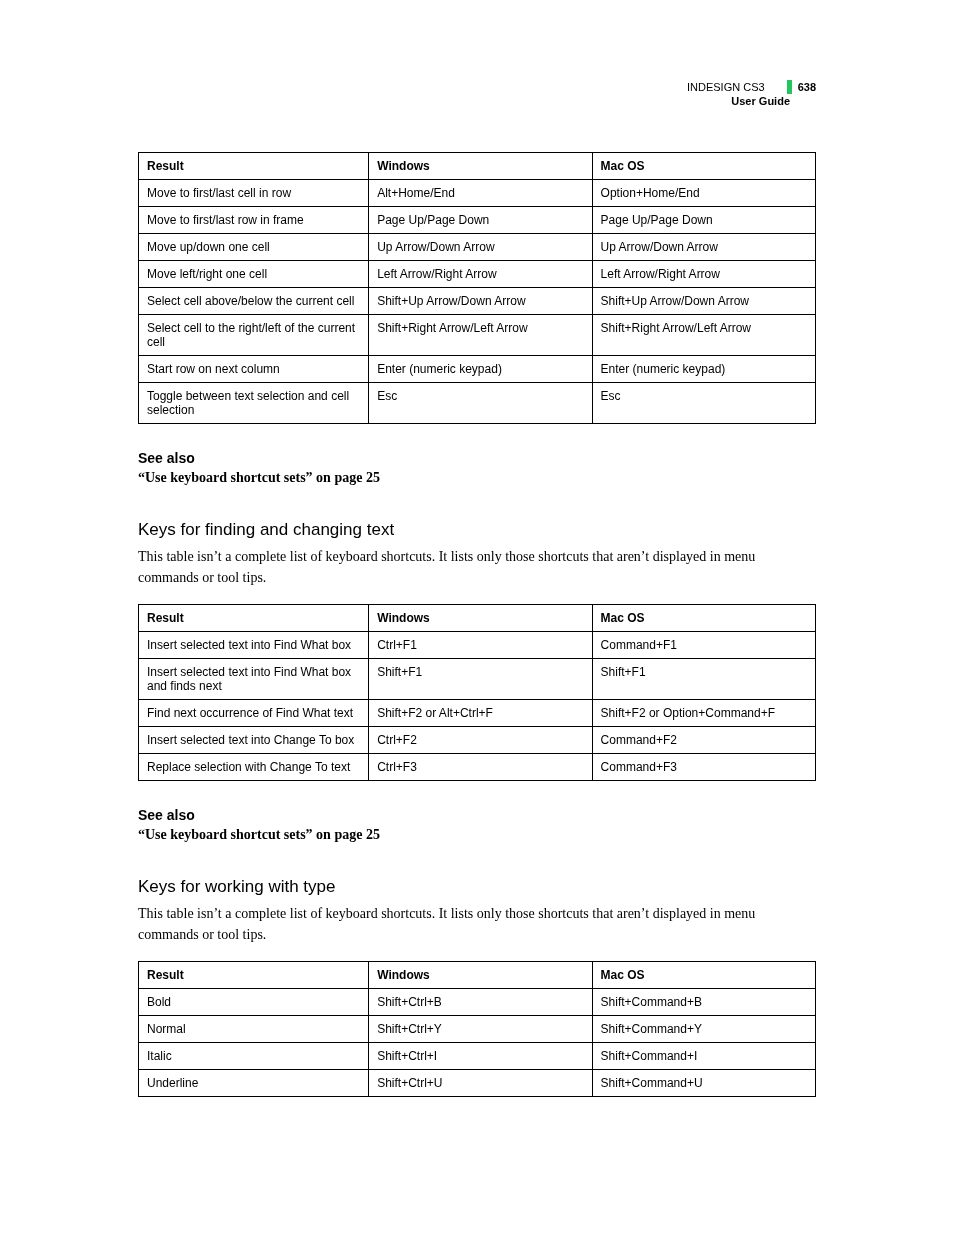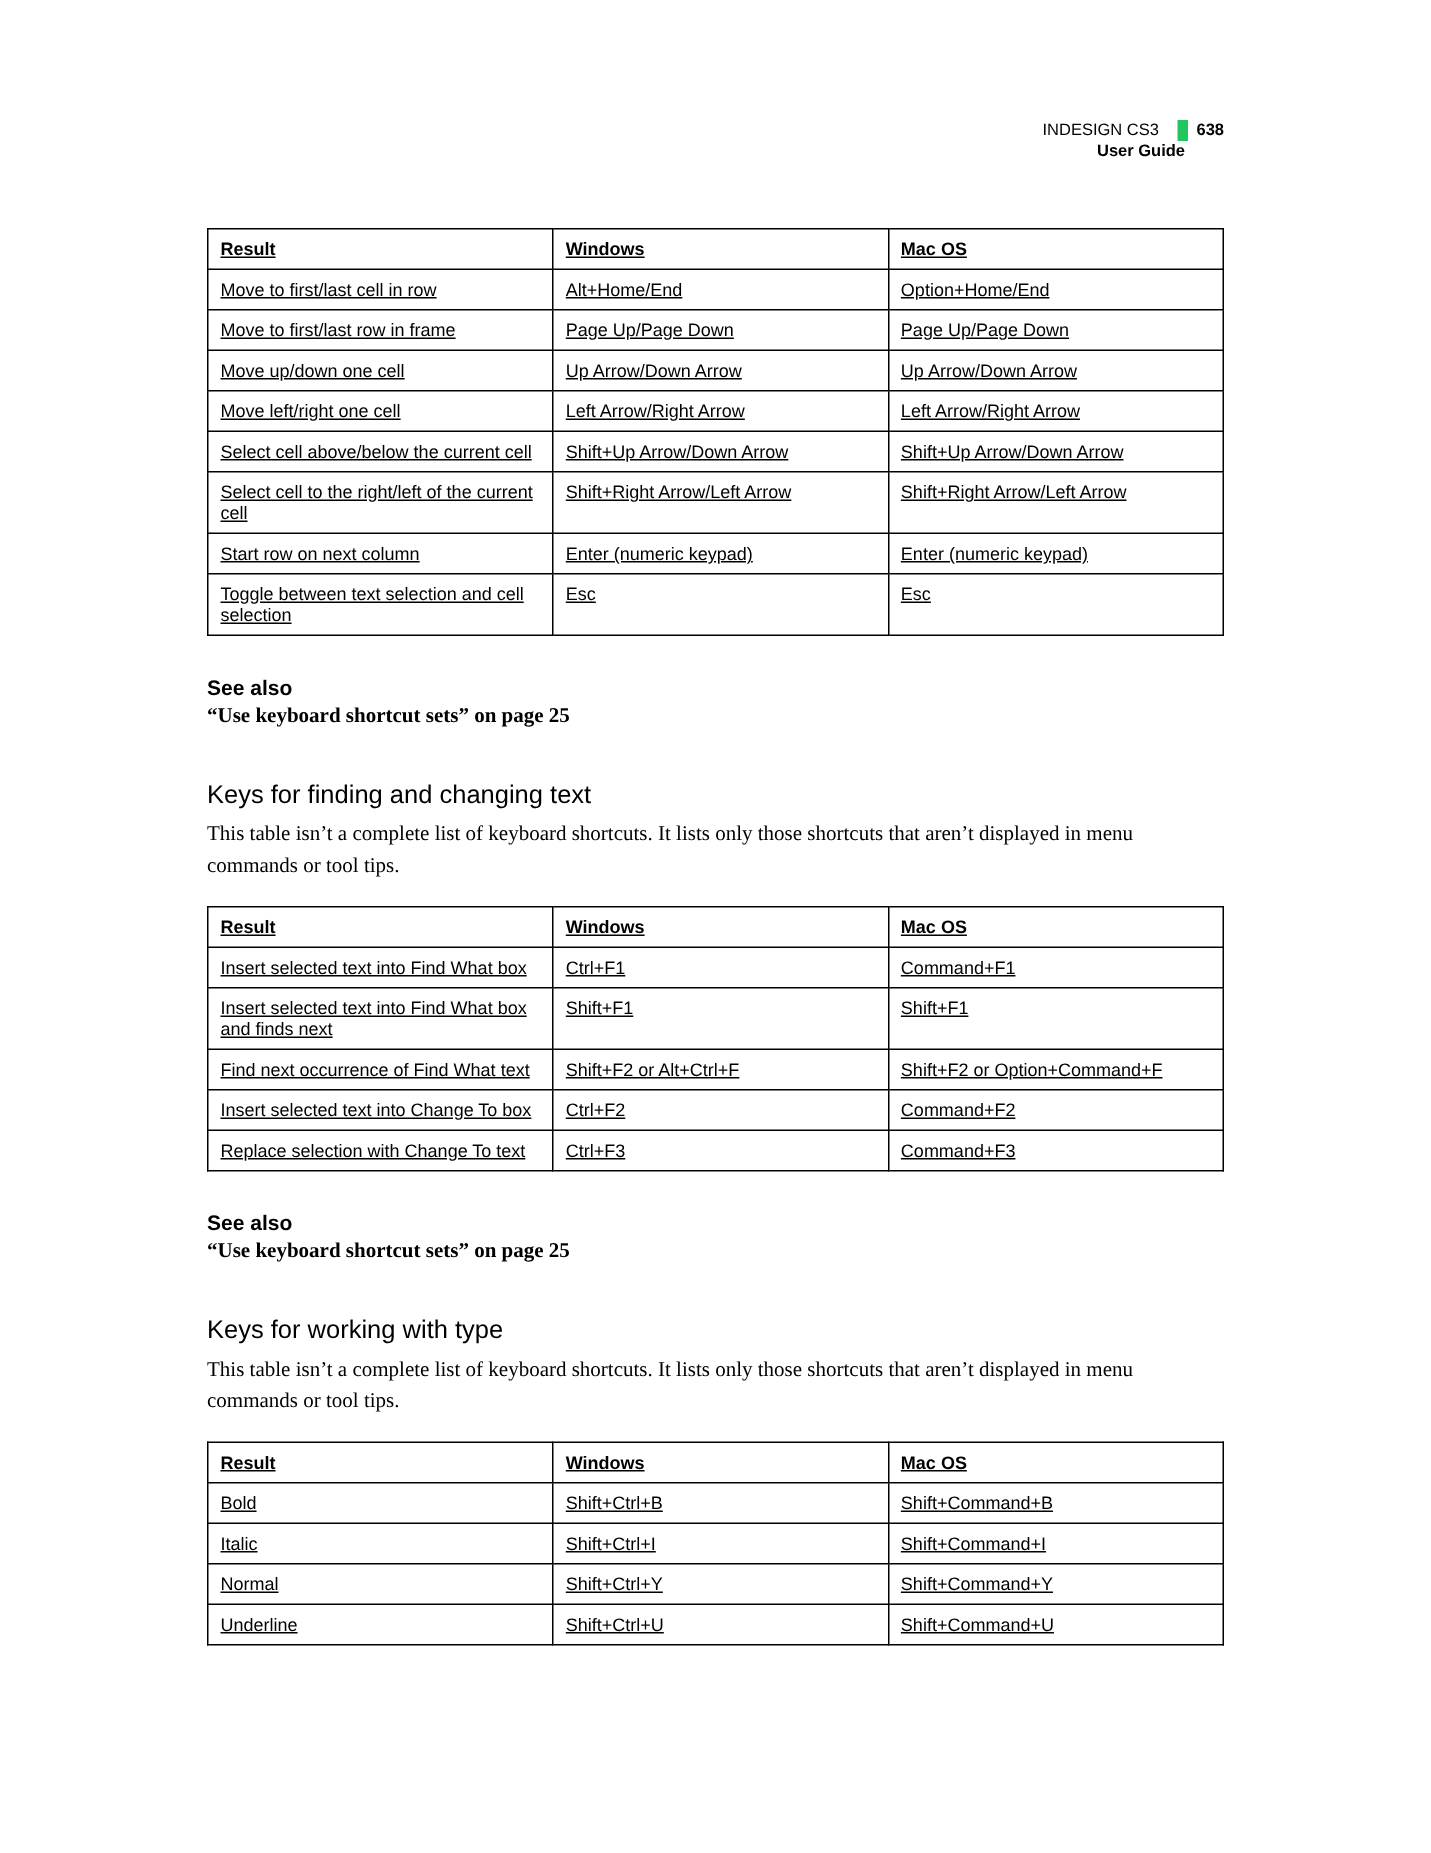--- a/index.html
+++ b/index.html
@@ -19,40 +19,39 @@
   .running-header {
     position: absolute;
     top: 80px;
     right: 138px;
     text-align: right;
     font-size: 11px;
     line-height: 1.3;
   }
   .running-header .line1 {
     display: inline-block;
-    border-right: 7px solid #22c55e;
-    padding-right: 12px;
+    border-right: 5px solid #22c55e;
+    padding-right: 22px;
   }
   .running-header .page-num {
     font-weight: bold;
     padding-left: 6px;
   }
   .running-header .line2 {
     font-weight: bold;
     padding-right: 26px;
   }
   .content {
     margin-top: 72px;
   }
   table {
     border-collapse: collapse;
     width: 100%;
     font-size: 12px;
     margin-bottom: 26px;
-    text-decoration: underline;
   }
   th, td {
     border: 1px solid #000;
     padding: 6px 8px;
     text-align: left;
     vertical-align: top;
   }
   th {
     font-weight: bold;
   }
@@ -205,30 +204,30 @@
           <th class="col-mac">Mac OS</th>
         </tr>
       </thead>
       <tbody id="tbody3">
           <tr>
             <td>Bold</td>
             <td>Shift+Ctrl+B</td>
             <td>Shift+Command+B</td>
           </tr>
           <tr>
+            <td>Normal</td>
+            <td>Shift+Ctrl+Y</td>
+            <td>Shift+Command+Y</td>
+          </tr>
+          <tr>
             <td>Italic</td>
             <td>Shift+Ctrl+I</td>
             <td>Shift+Command+I</td>
           </tr>
           <tr>
-            <td>Normal</td>
-            <td>Shift+Ctrl+Y</td>
-            <td>Shift+Command+Y</td>
-          </tr>
-          <tr>
             <td>Underline</td>
             <td>Shift+Ctrl+U</td>
             <td>Shift+Command+U</td>
           </tr>
         </tbody>
     </table>
 
   </div>
 </div>
 

